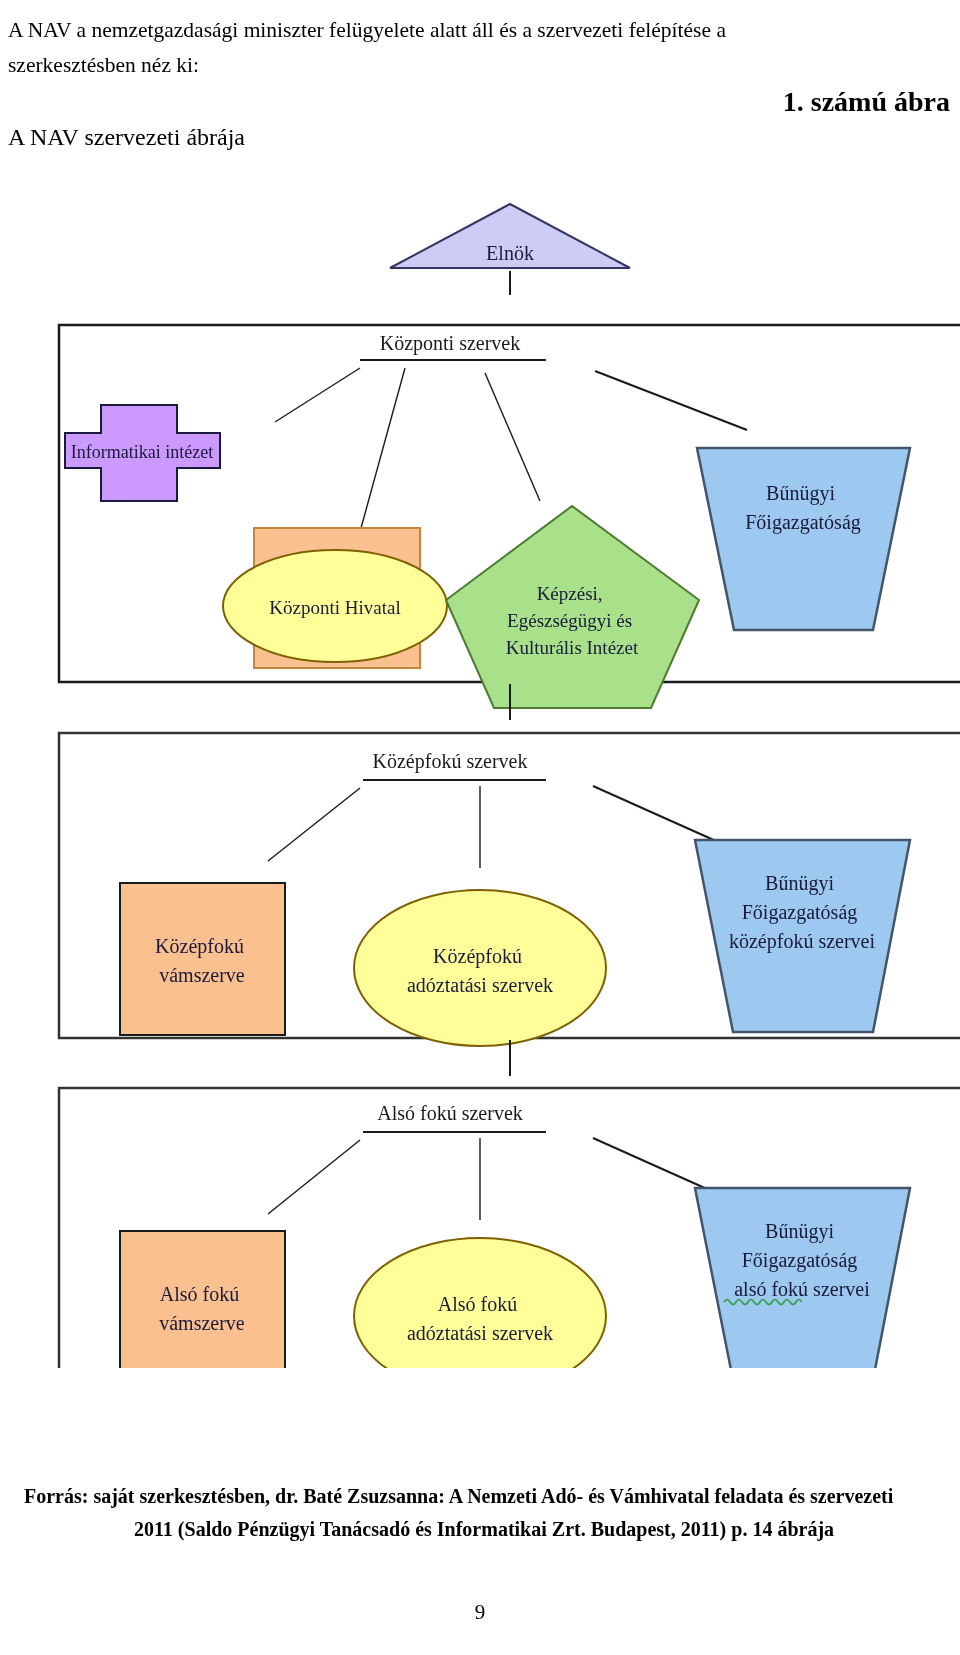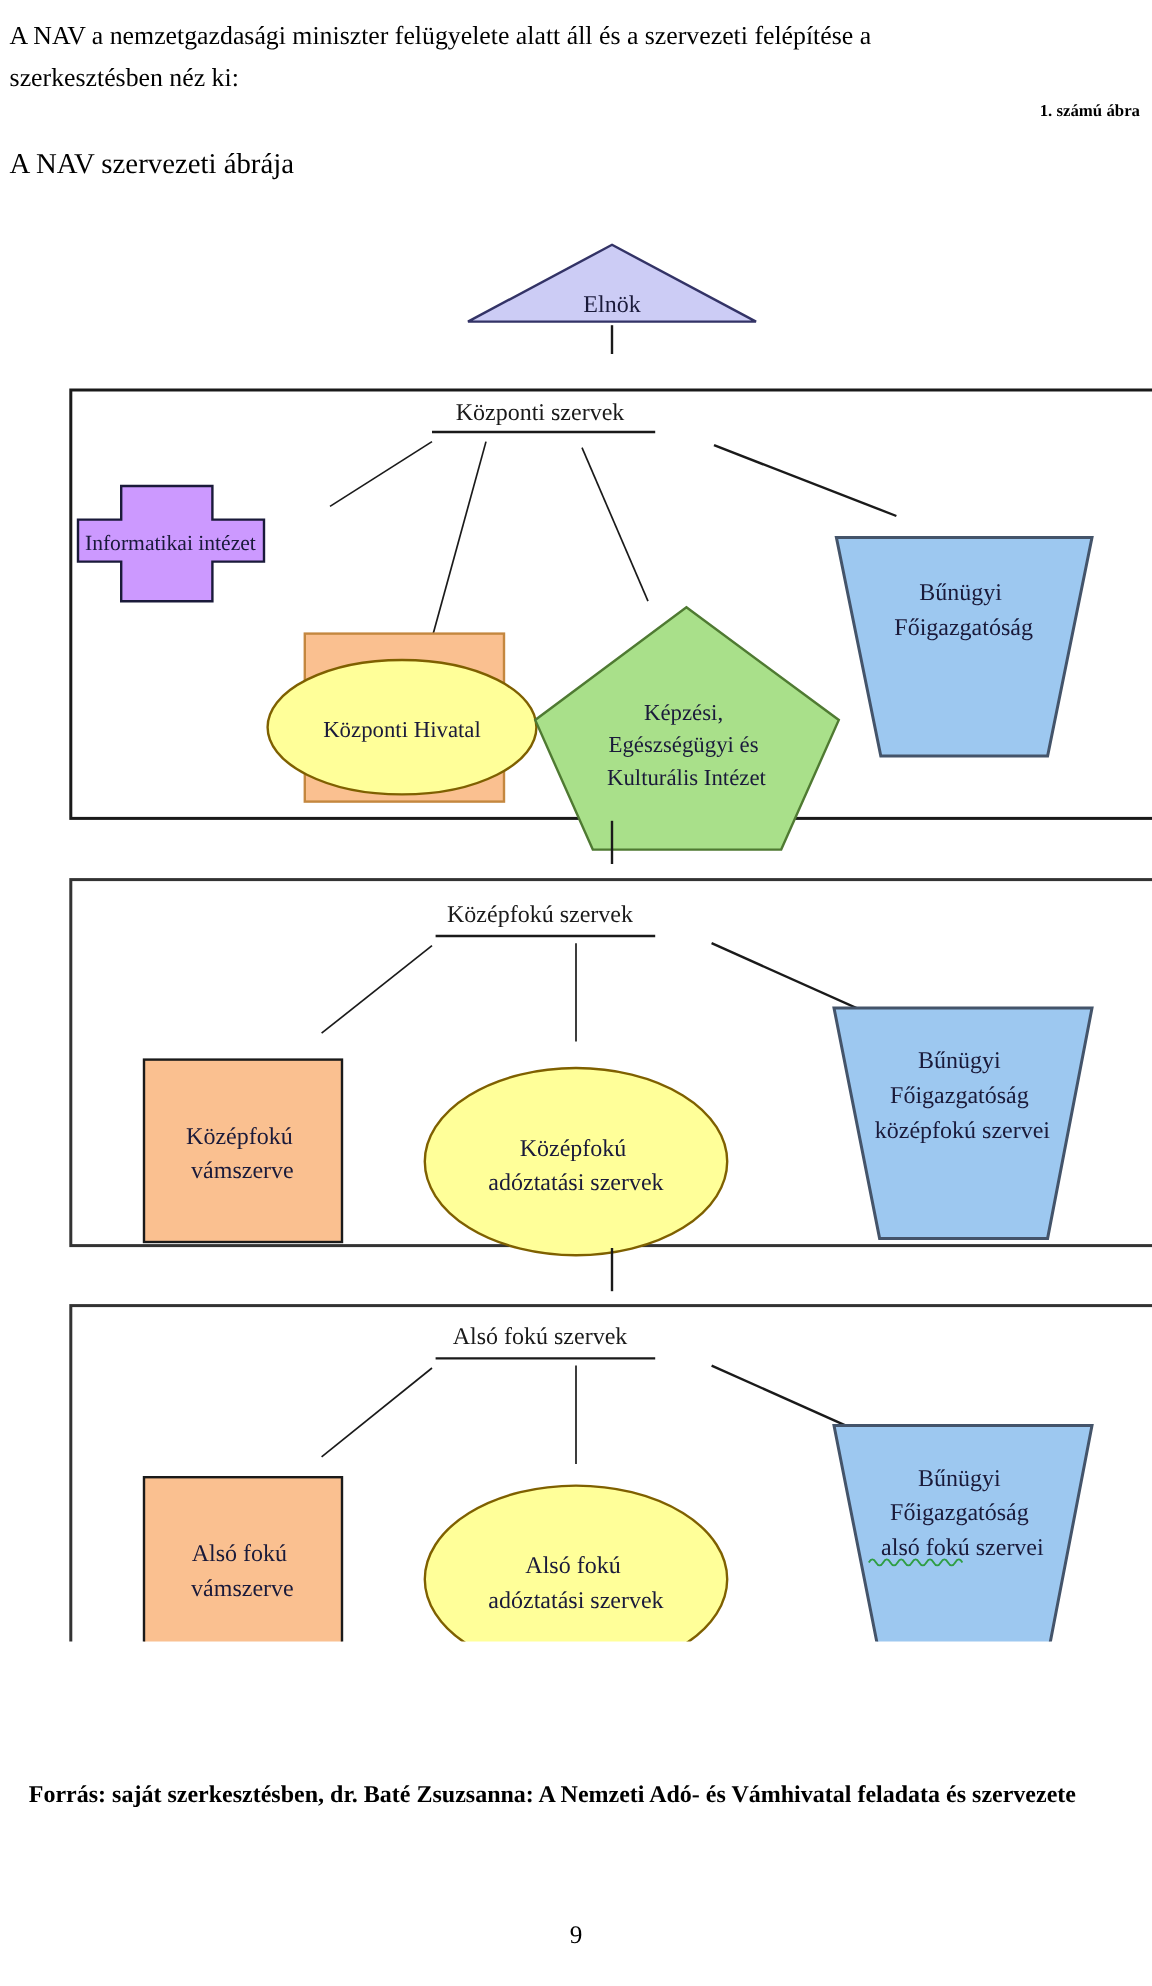--- a/index.html
+++ b/index.html
@@ -32,21 +32,21 @@
     left: 8px;
     top: 45px;
     font-size: 21.5px;
     line-height: 40px;
   }
 
   .figure-number {
     position: absolute;
     right: 10px;
     top: 86px;
-    font-size: 14px;
+    font-size: 28px;
     font-weight: bold;
   }
 
   .figure-caption {
     position: absolute;
     left: 8px;
     top: 124px;
     font-size: 24px;
     font-weight: normal;
   }
@@ -226,16 +226,17 @@
         <tspan x="772" dy="29">alsó fokú szervei</tspan>
       </text>
 
       <path d="M 694,1134 q 3,-5 6,0 t 6,0 t 6,0 t 6,0 t 6,0 t 6,0 t 6,0 t 6,0 t 6,0 t 6,0 t 6,0 t 6,0 t 6,0" fill="none" stroke="#2f9e44" stroke-width="1.6"></path>
     </g>
 
   </svg>
 </div>
 
 <div class="source">
-  <span class="l1">Forrás: saját szerkesztésben, dr. Baté Zsuzsanna: A Nemzeti Adó- és Vámhivatal feladata és szervezete</span>
+  <span class="l1">Forrás: saját szerkesztésben, dr. Baté Zsuzsanna: A Nemzeti Adó- és Vámhivatal feladata és szervezeti</span>
+  <span class="l2">2011 (Saldo Pénzügyi Tanácsadó és Informatikai Zrt. Budapest, 2011) p. 14 ábrája</span>
 </div>
 
 <div class="page-number">9</div>
 
 </body></html>

